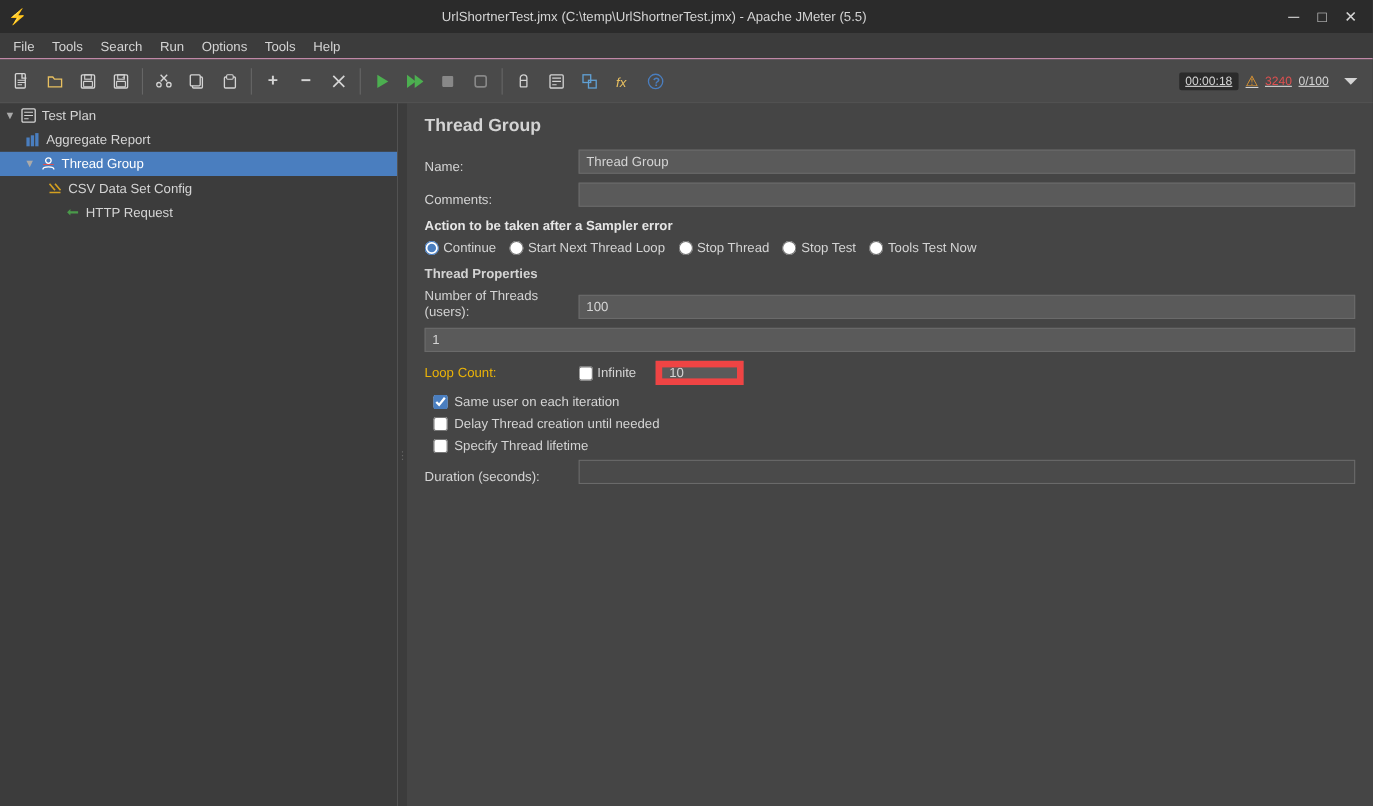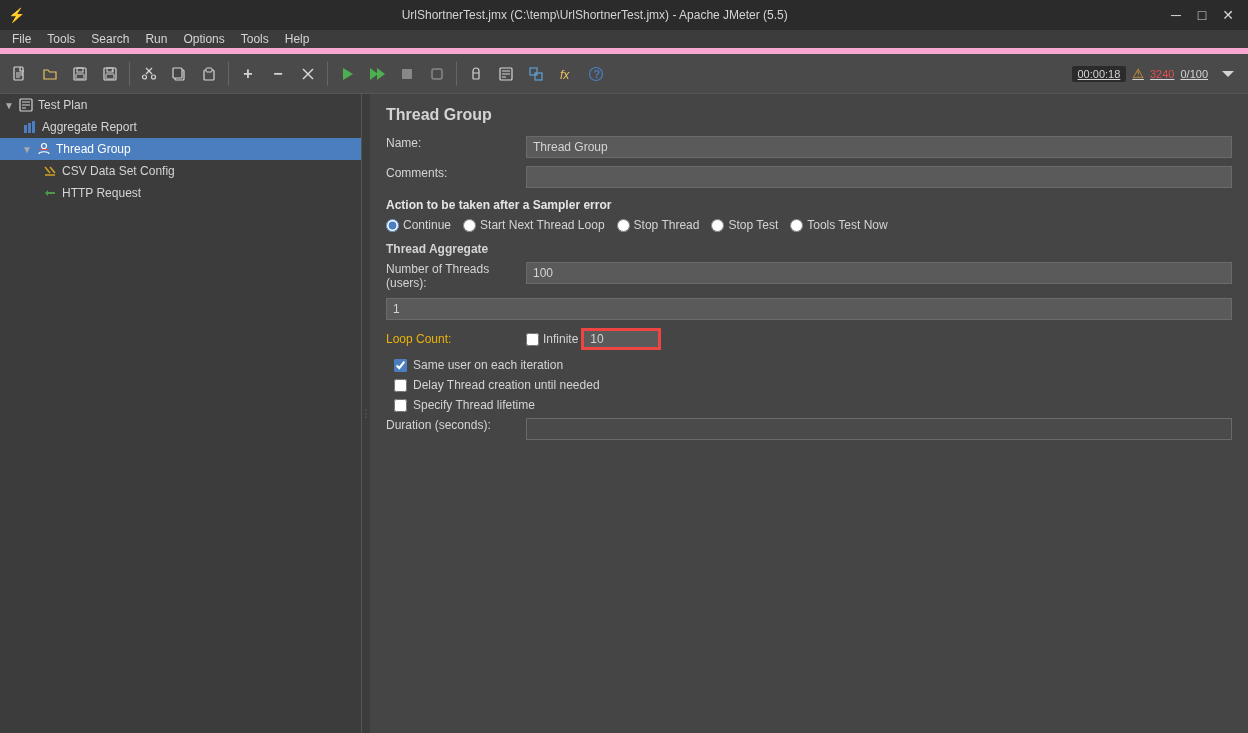--- a/index.html
+++ b/index.html
@@ -36,21 +36,21 @@
       display: flex; align-items: center; justify-content: center;
     }
 
     
     #menu-bar {
       height: 24px;
       background: #3c3c3c;
       display: flex;
       align-items: center;
       padding: 0 4px;
-      border-bottom: 6px solid #f9a8d4;
+      border-bottom: 1px solid #f9a8d4;
     }
     .menu-item {
       padding: 2px 8px;
       cursor: pointer;
       font-size: 12px;
       color: #d4d4d4;
     }
 
     
     #toolbar {
@@ -151,21 +151,21 @@
 
     .panel-title {
       font-size: 16px;
       font-weight: bold;
       color: #d4d4d4;
       margin-bottom: 12px;
     }
 
     .form-row {
       display: flex;
-      align-items: flex-start;
+      align-items: flex-end;
       margin-bottom: 8px;
     }
     .form-label {
       width: 140px;
       color: #d4d4d4;
       font-size: 12px;
       flex-shrink: 0;
     }
     .form-input {
       flex: 1;
@@ -212,29 +212,29 @@
     .loop-row {
       display: flex;
       align-items: center;
       margin-bottom: 8px;
     }
     .loop-label { width: 140px; color: #eab308; font-size: 12px; flex-shrink: 0; }
     .infinite-check {
       display: flex;
       align-items: center;
       gap: 4px;
-      margin-right: 3px;
+      margin-right: 18px;
       font-size: 12px;
       cursor: pointer;
     }
     .infinite-check input { cursor: pointer; accent-color: #4a7ebf; }
     .loop-input {
       width: 80px;
       background: #5a5a5a;
-      border: 3px solid #ef4444;
+      border: 6px solid #ef4444;
       color: #d4d4d4;
       font-size: 12px;
       padding: 3px 6px;
       height: 22px;
       outline: none;
     }
 
     .checkbox-row {
       display: flex;
       align-items: center;
@@ -449,21 +449,21 @@
       <span class="tree-icon">
         <svg width="14" height="14" viewBox="0 0 14 14">
             <line x1="2" y1="3" x2="7" y2="9" stroke="#d4a020" stroke-width="1.5"></line>
             <line x1="7" y1="3" x2="12" y2="9" stroke="#d4a020" stroke-width="1.5"></line>
             <line x1="2" y1="11" x2="12" y2="11" stroke="#d4a020" stroke-width="1.5"></line>
           </svg>
       </span>
       <span>CSV Data Set Config</span>
     </div>
 
-    <div class="tree-item" style="padding-left:42px;">
+    <div class="tree-item" style="padding-left:58px;">
       <span class="tree-icon">
         <svg width="14" height="14" viewBox="0 0 14 14">
             <path d="M2 7 L5 4 L5 6 L12 6 L12 8 L5 8 L5 10 Z" fill="#4a9a4a"></path>
           </svg>
       </span>
       <span>HTTP Request</span>
     </div>
   </div>
 
   <div id="resize-handle">
@@ -501,21 +501,21 @@
       <label class="radio-item">
         <input type="radio" name="sampler-action" style="">
         <span>Stop Test</span>
       </label>
       <label class="radio-item">
         <input type="radio" name="sampler-action" style="">
         <span>Tools Test Now</span>
       </label>
     </div>
 
-    <div class="thread-props-label">Thread Aggregate</div>
+    <div class="thread-props-label">Thread Properties</div>
 
     <div class="form-row">
       <span class="form-label">Number of Threads (users):</span>
       <input class="form-input" type="text" value="100" style="">
     </div>
 
     <div class="form-row">
       <input class="form-input" type="text" value="1" style="">
     </div>
 

